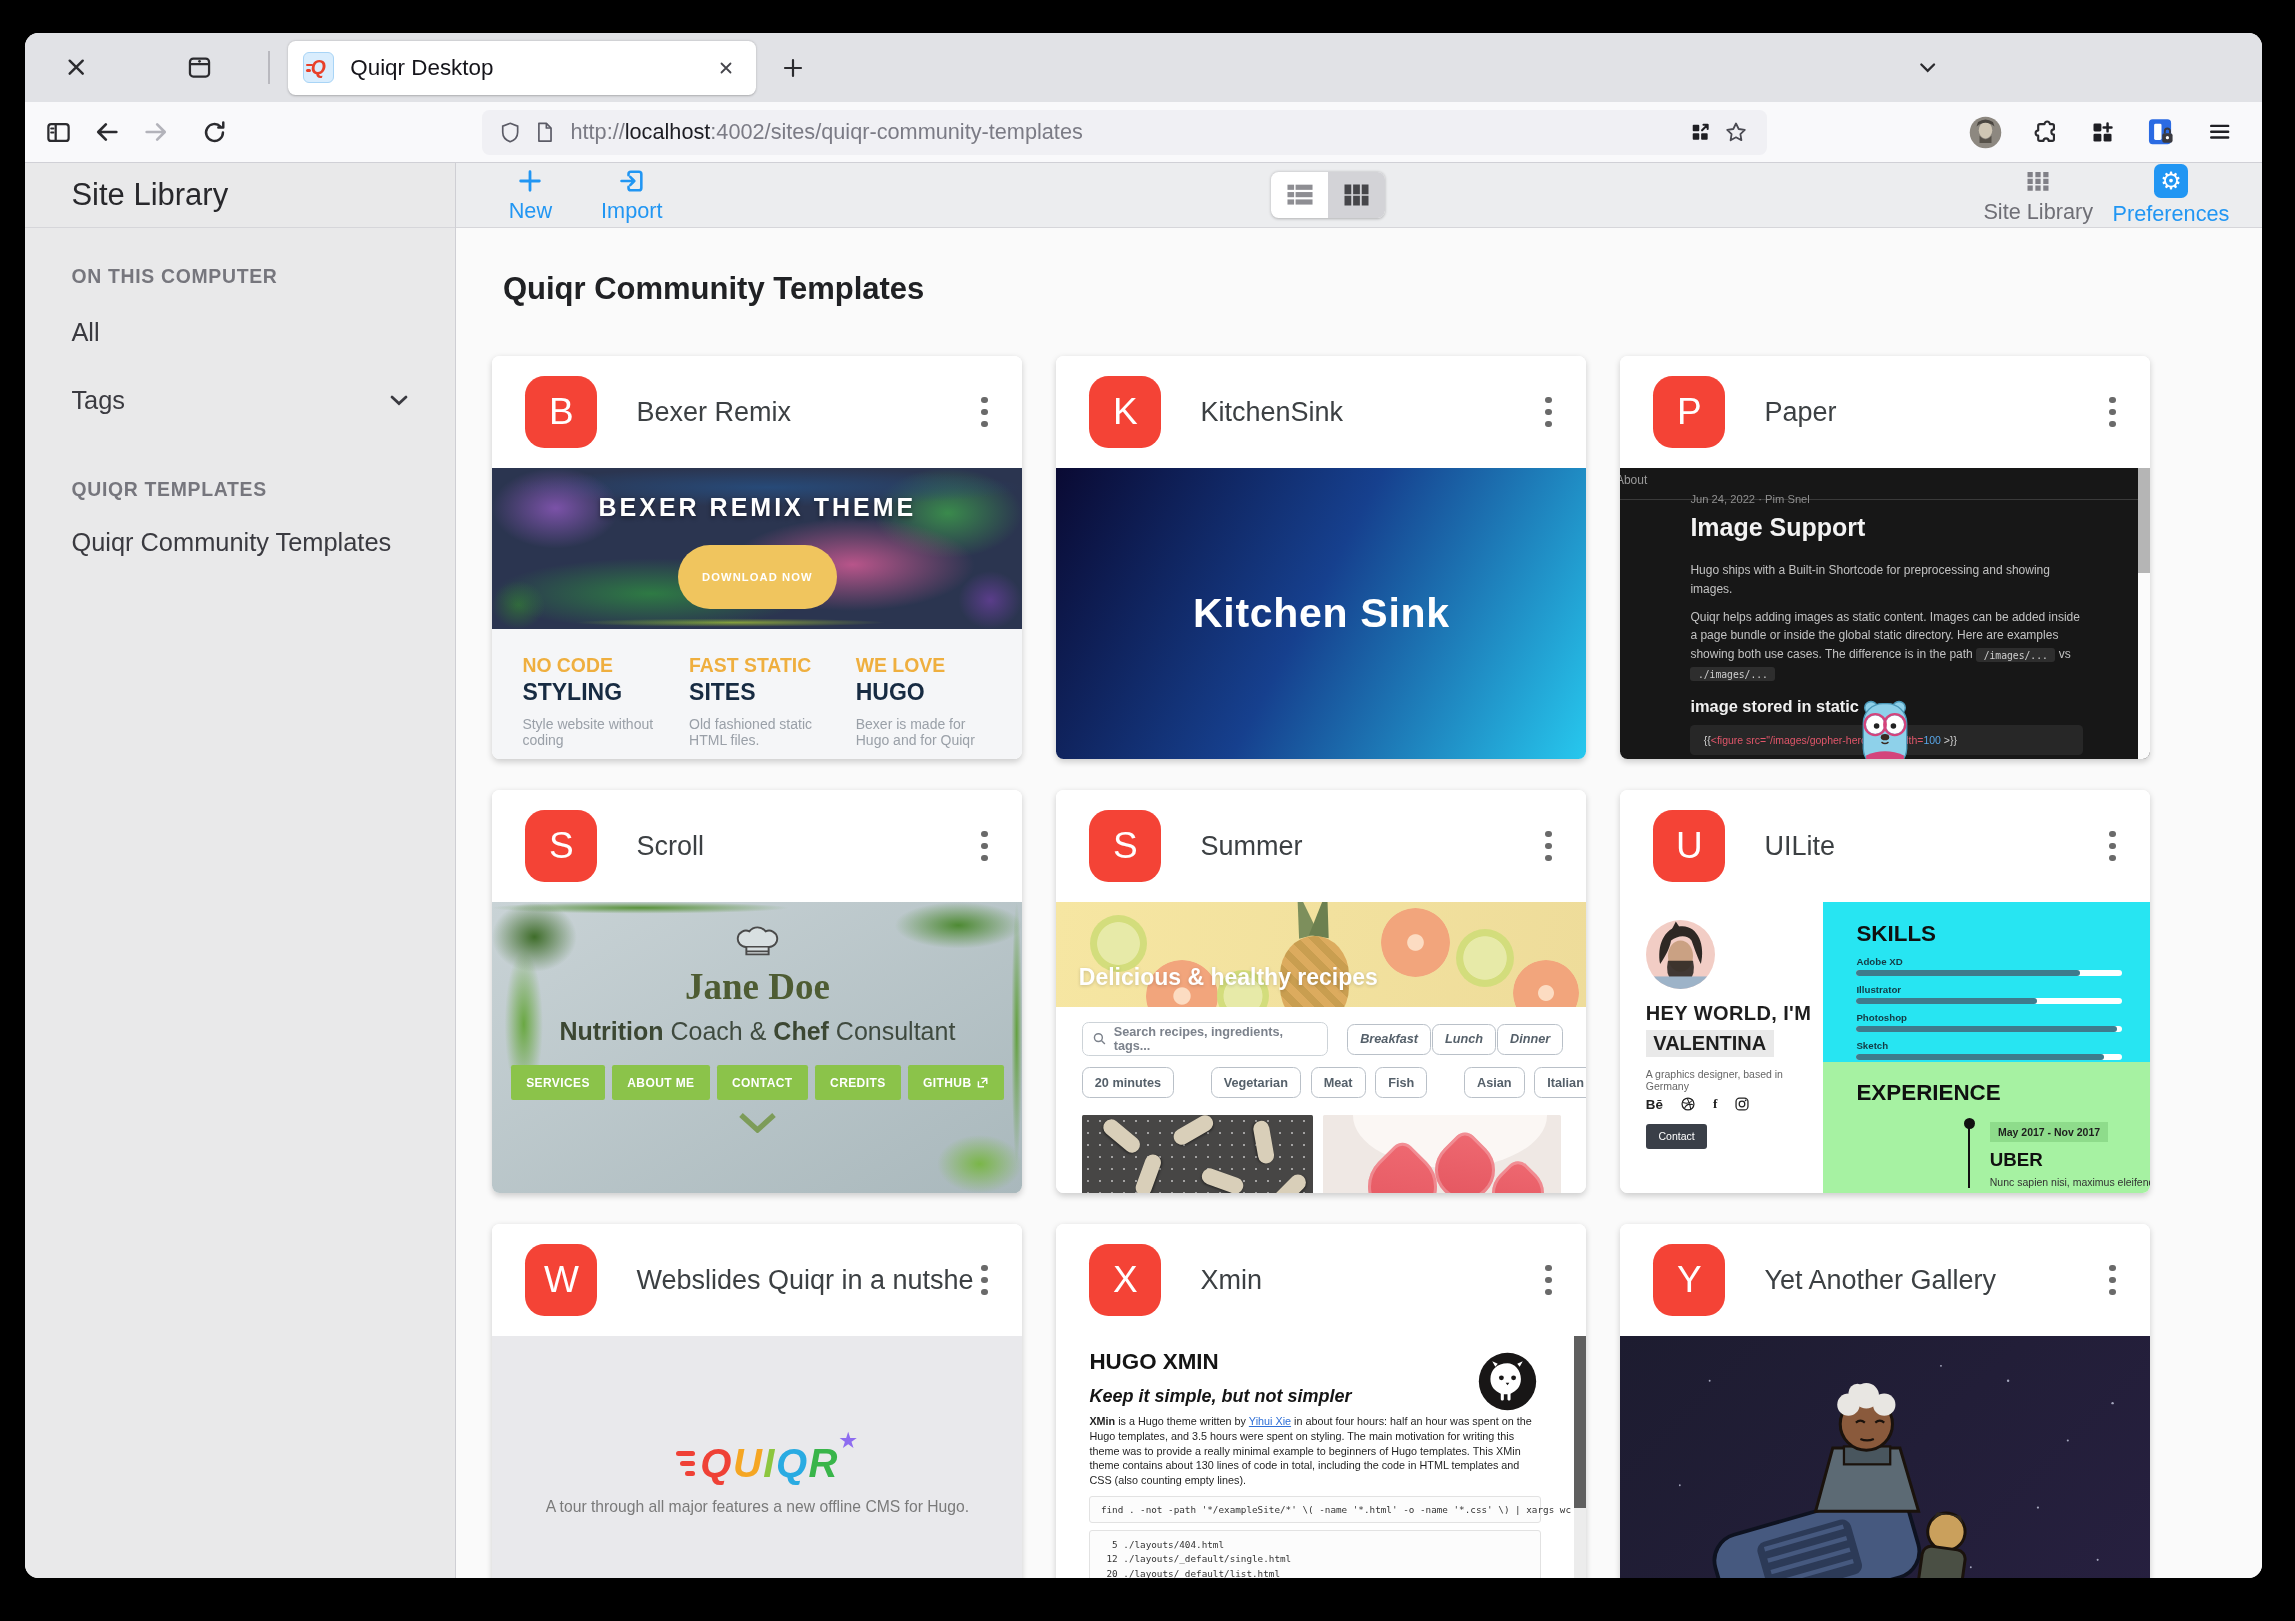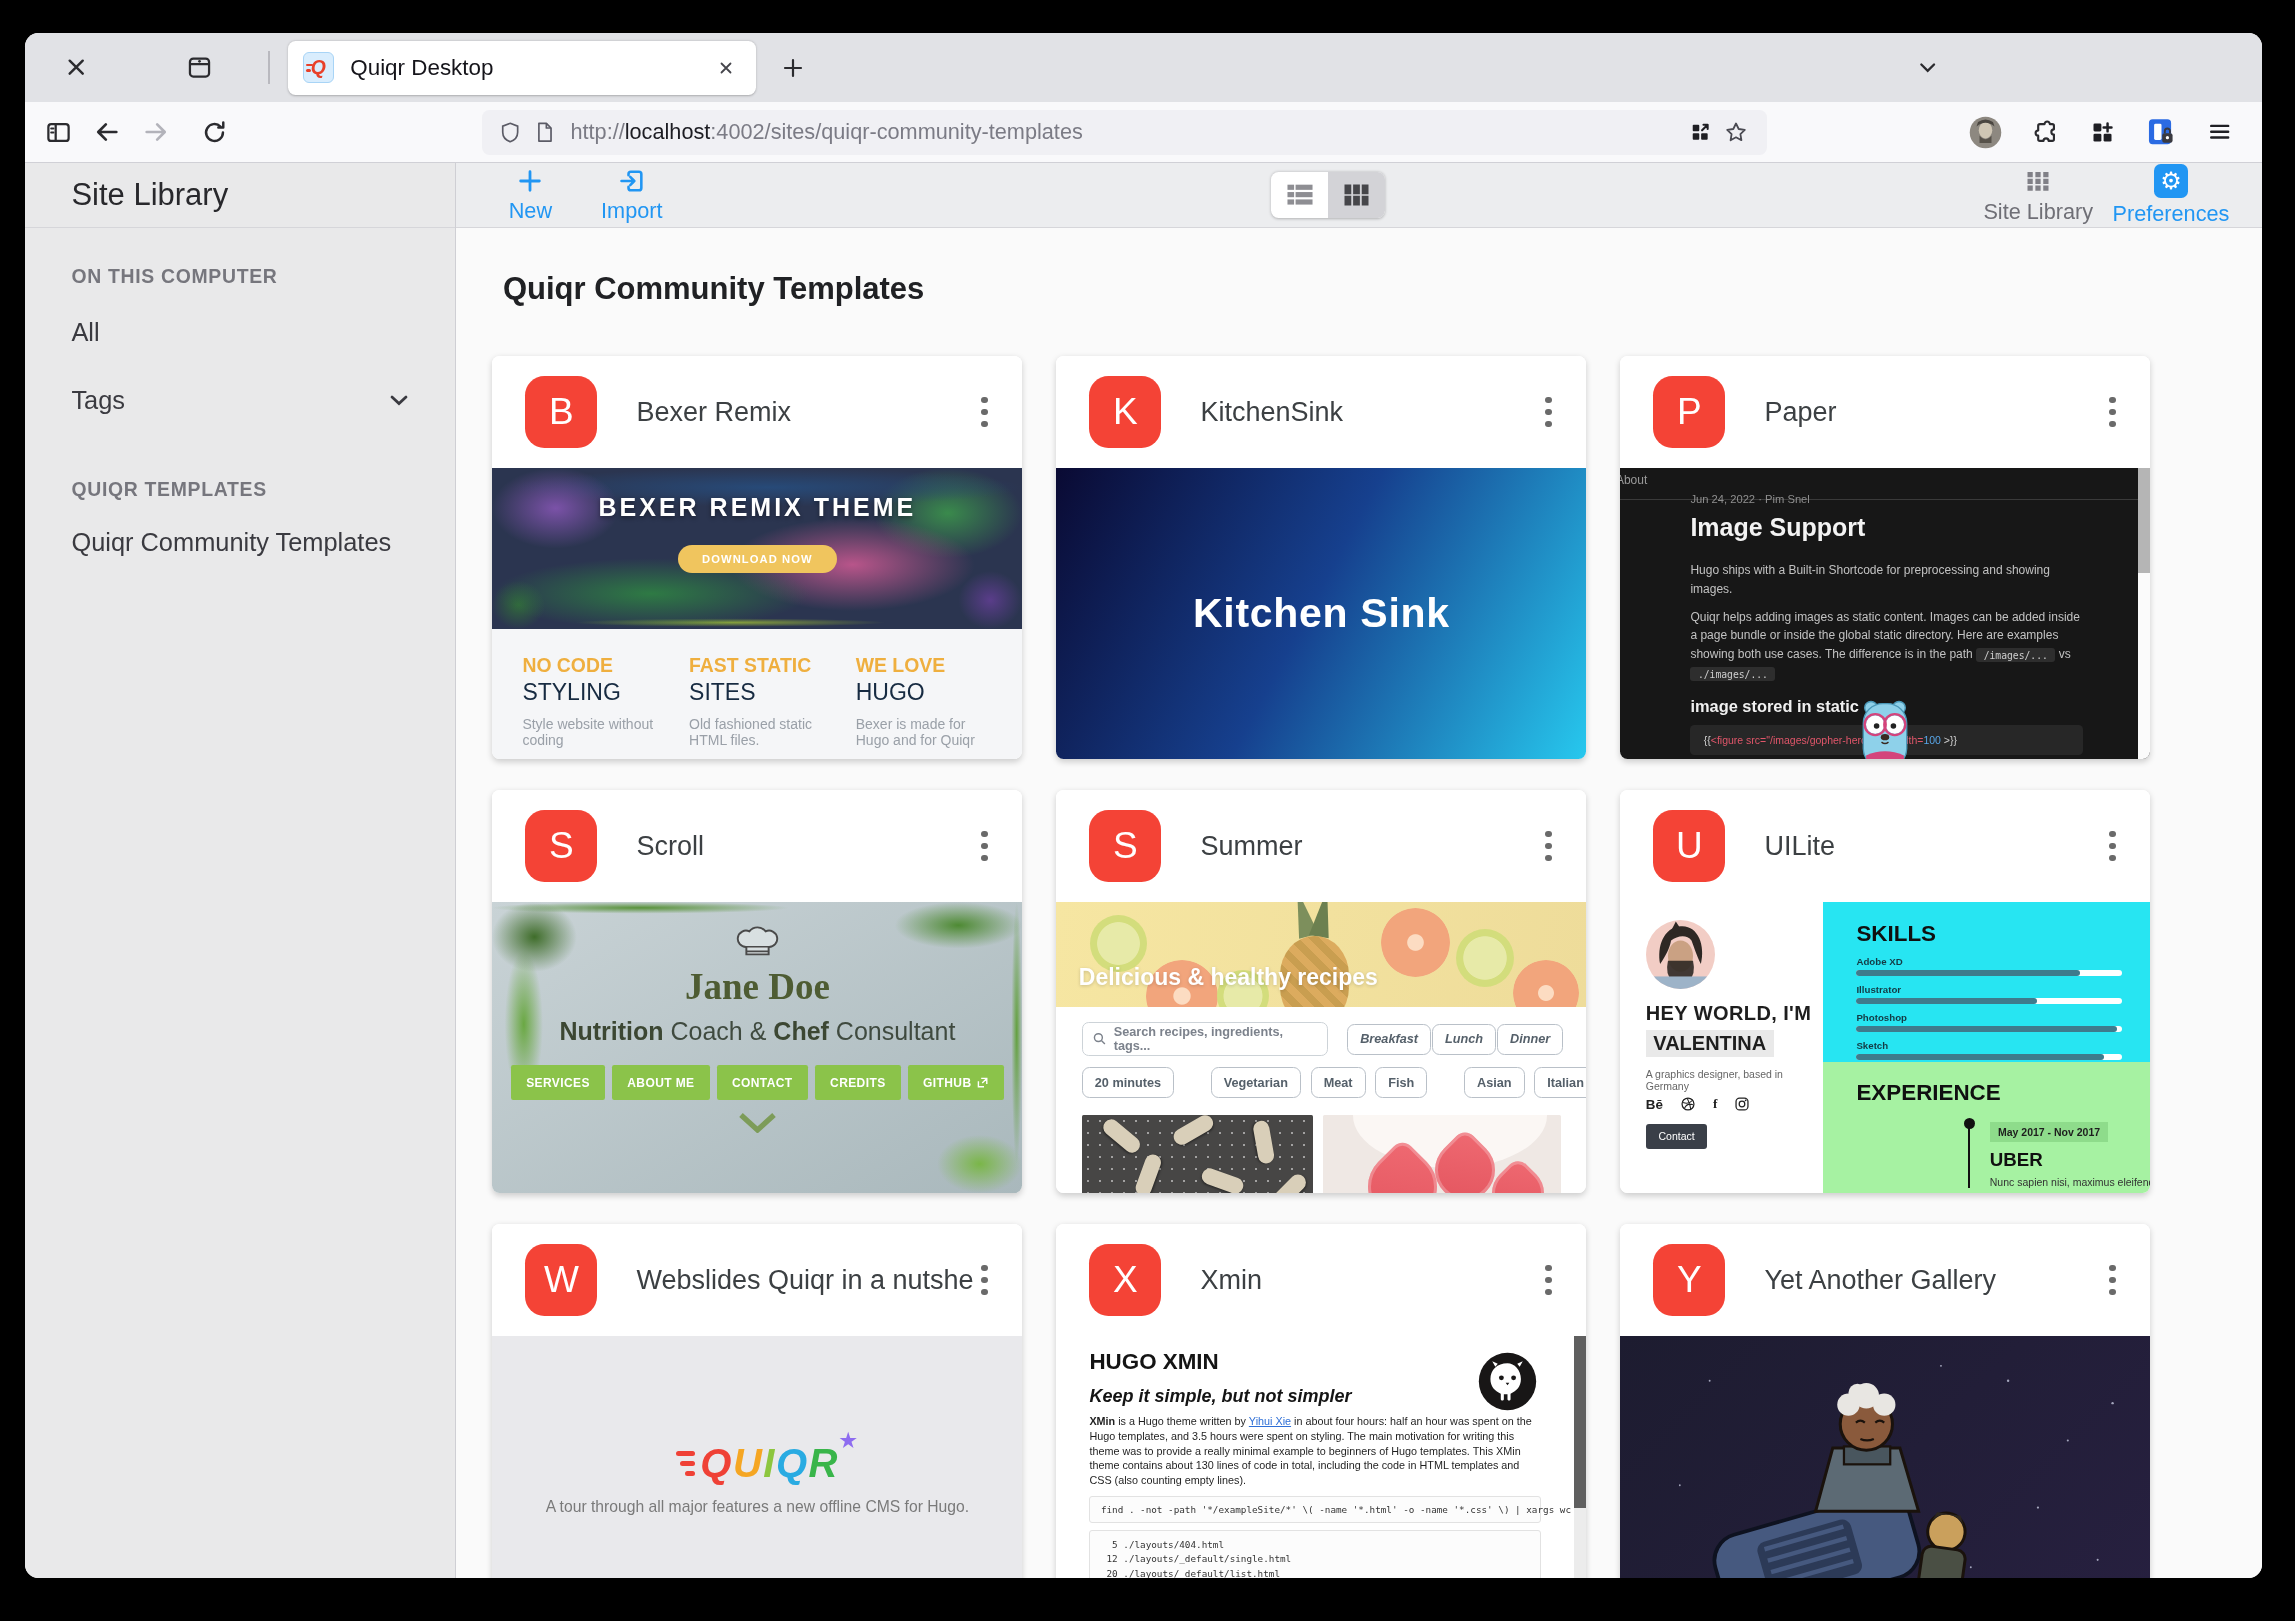--- a/index.html
+++ b/index.html
@@ -82,25 +82,25 @@
     radial-gradient(closest-side at 12% 25%,#7b52a8,transparent),
     radial-gradient(closest-side at 30% 78%,#2e7a44,transparent),
     radial-gradient(closest-side at 52% 12%,#274a78,transparent),
     radial-gradient(closest-side at 68% 60%,#b8558a,transparent 72%),
     radial-gradient(closest-side at 86% 28%,#3a8a4c,transparent),
     radial-gradient(closest-side at 94% 82%,#5a3d8a,transparent),
     radial-gradient(closest-side at 45% 96%,#87a03c,transparent 65%),
     radial-gradient(closest-side at 5% 85%,#31683c,transparent);}
   .bx-title{margin-top:25.4px;color:#fff;font-size:25px;font-weight:800;letter-spacing:3px;text-shadow:0 1.5px 4.5px rgba(0,0,0,.4);}
   .bx-cta{margin-top:22.4px;background:#f0c55e;color:#fff;font-size:11.2px;font-weight:700;letter-spacing:1.1px;
-          padding:8px 24px;border-radius:746px;}
+          padding:26px 24px;border-radius:746px;}
   .bx-feats{height:130px;background:#f5f6f8;display:flex;padding:25.4px 30px 0;gap:30px;}
   .bx-col{flex:1;}
   .bx-kick{color:#efaf3f;font-weight:800;font-size:19.4px;}
-  .bx-name{color:#172b42;font-weight:400;font-size:23px;margin-top:1.5px;}
+  .bx-name{color:#172b42;font-weight:700;font-size:23px;margin-top:1.5px;}
   .bx-sub{color:#9aa0a8;font-size:14px;margin-top:10.5px;}
 
   
   .prev-kitchen{background:linear-gradient(118deg,#0a0a33 0%,#16408e 48%,#27c8ee 100%);
                 display:flex;align-items:center;justify-content:center;}
   .ks-title{color:#fff;font-size:41px;font-weight:800;letter-spacing:0.7px;}
 
   
   .prev-paper{background:#171717;}
   .pp-nav{position:absolute;top:4.5px;left:-4.5px;font-size:12px;color:#9a9a9a;}

